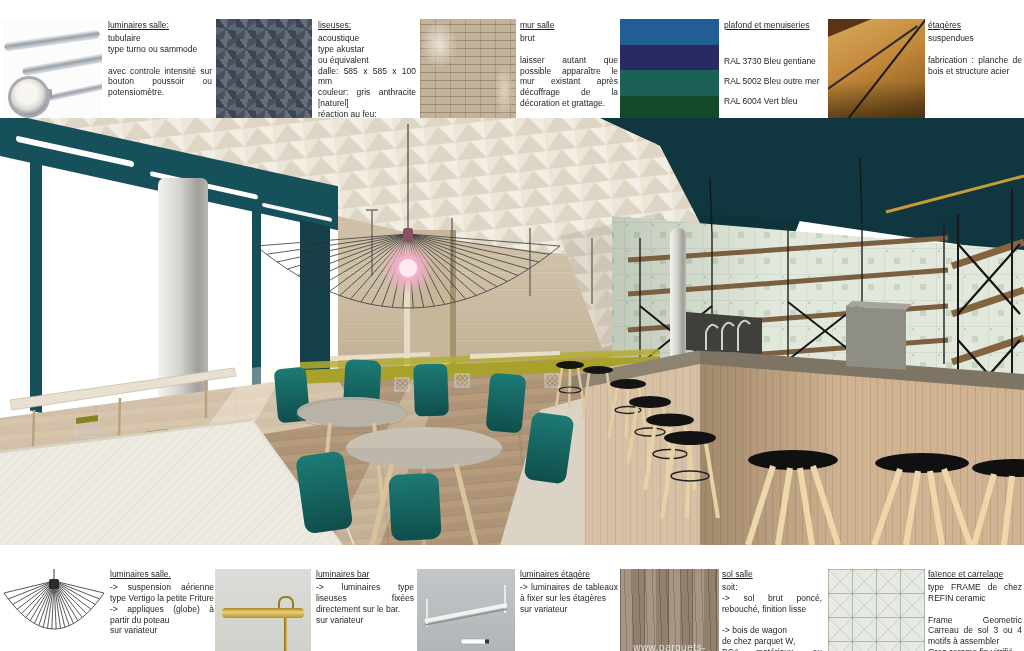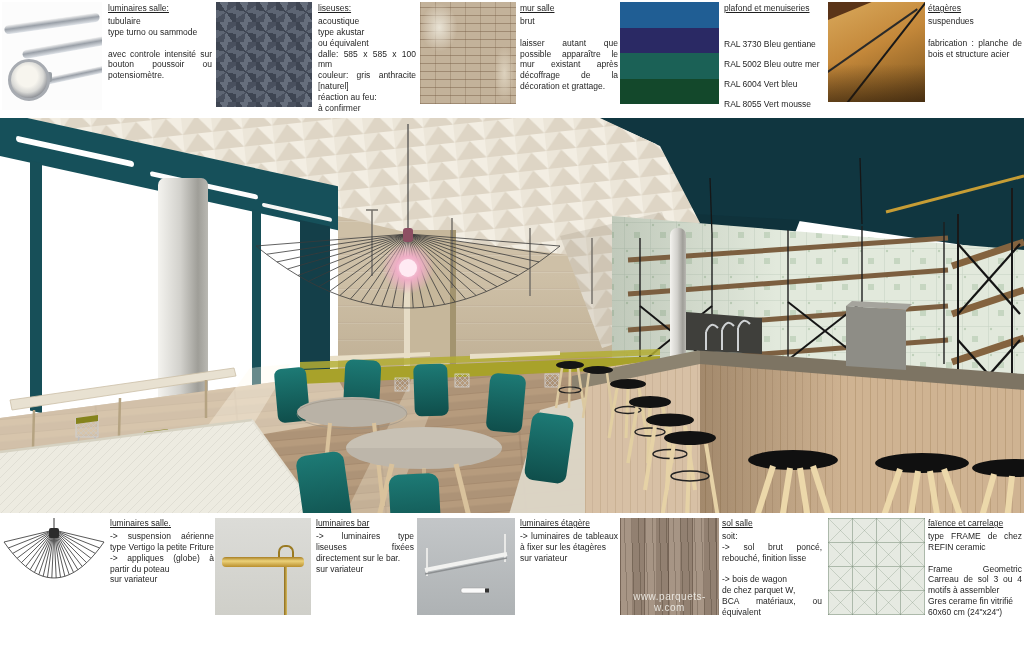--- a/index.html
+++ b/index.html
@@ -1,20 +1,20 @@
 <!DOCTYPE html>
 <html><head>
 <meta charset="utf-8">
 <style>
   html,body{margin:0;padding:0;background:#fff;}
   .board{position:relative;width:1024px;height:651px;background:#fff;overflow:hidden;
          font-family:"Liberation Sans",sans-serif;color:#222;}
   .strip{position:absolute;left:0;width:1024px;background:#fff;}
-  .strip.top{top:0;height:118px;}
-  .strip.bottom{top:513px;height:87px;}
+  .strip.top{top:17px;height:118px;}
+  .strip.bottom{top:564px;height:87px;}
   .ph{position:absolute;overflow:hidden;}
   .spec{position:absolute;top:3px;font-size:8.5px;line-height:1.28;color:#1f1f1f;}
   .strip.bottom .spec{top:5px;}
   .spec-title{text-decoration:underline;margin-bottom:2px;}
   .spec-body{white-space:pre-line;text-align:justify;}
   .ral-item{margin:0 0 9px 0;}
   
   .ph-tubular{left:2px;top:2px;width:100px;height:108px;background:#fcfcfc;}
   .tube{position:absolute;height:9px;border-radius:5px;
         background:linear-gradient(#f4f4f4,#9aa0a8 45%,#dfe3e8);}

